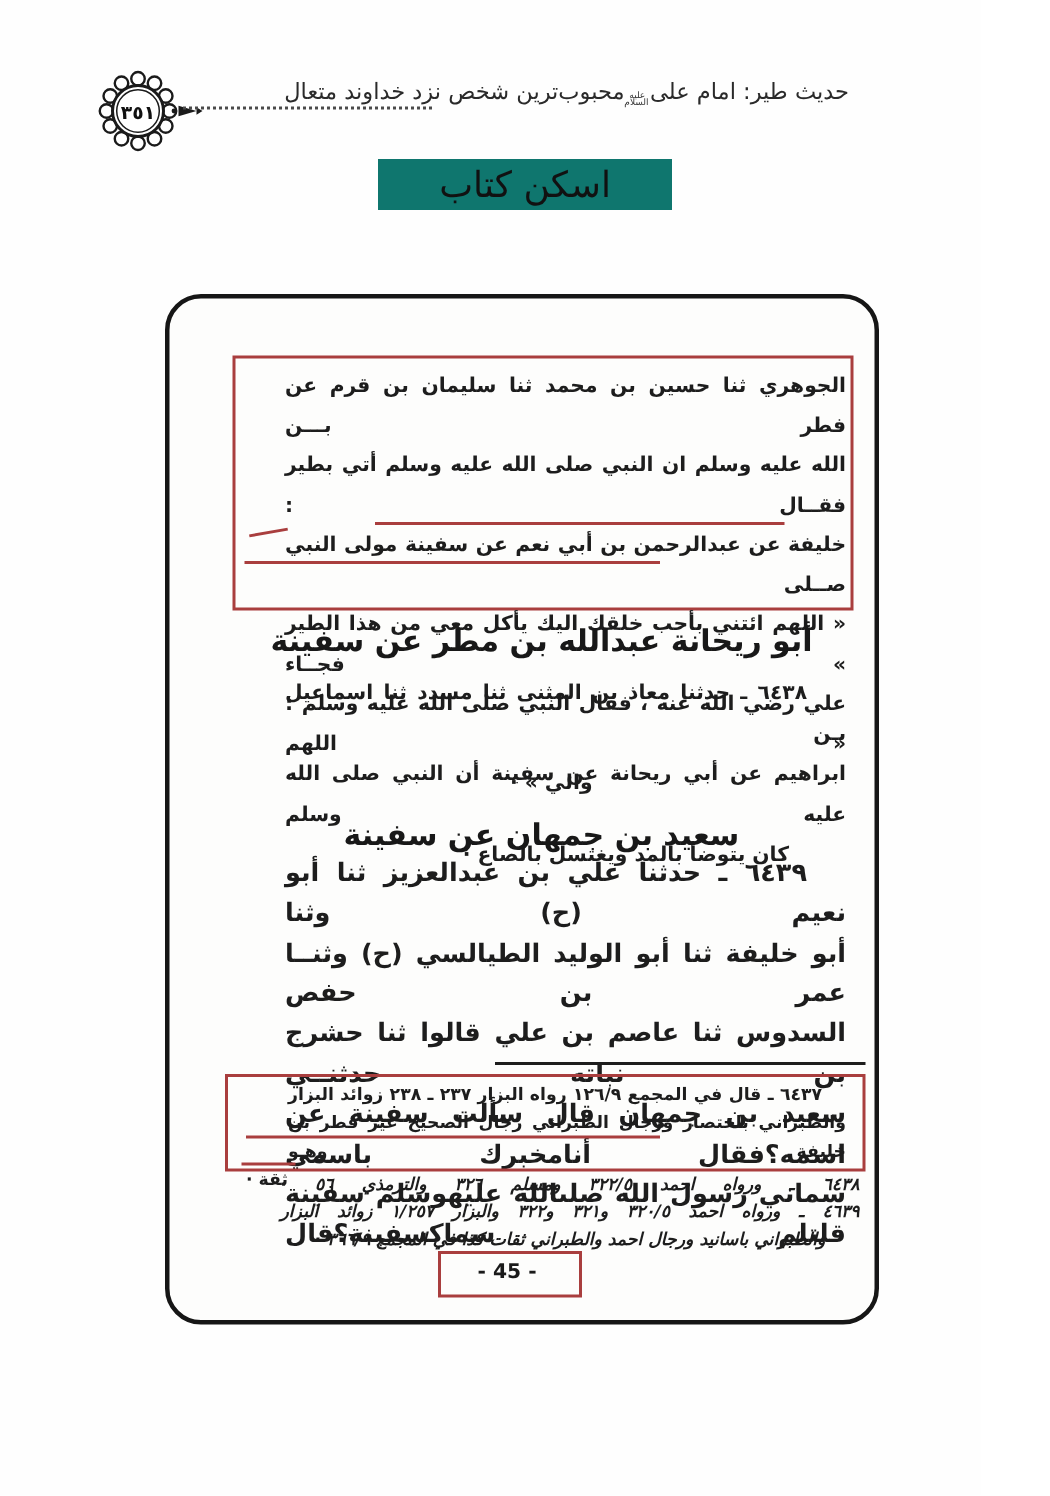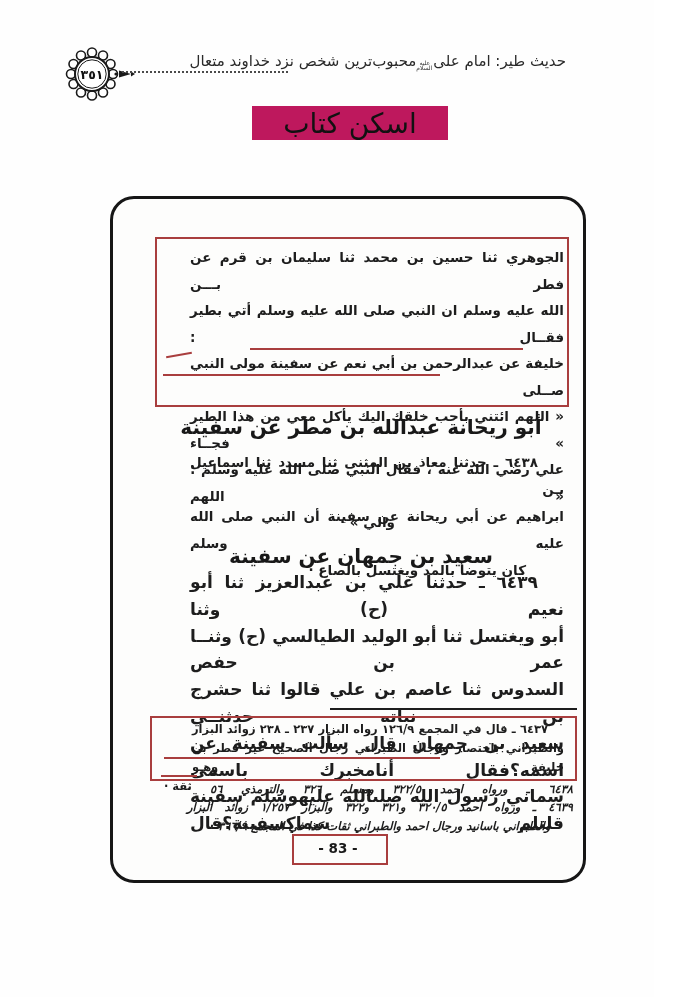--- a/index.html
+++ b/index.html
@@ -12,23 +12,23 @@
   .dotted-rule{position:absolute;left:122px;top:71px;width:166px;border-top:2px dotted #4a4a4a;height:0;}
   .header-title{
     position:absolute;right:88px;top:52px;direction:rtl;text-align:right;
     font-size:15px;color:#2a2a2a;letter-spacing:0;white-space:nowrap;
   }
   .honorific{
     display:inline-block;width:15px;font-size:6px;line-height:5px;vertical-align:-4px;
     color:#333;white-space:normal;text-align:center;margin:0 1px;
   }
   .scan-label{
-    position:absolute;left:252px;top:106px;width:196px;height:34px;background:#be185d;
+    position:absolute;left:252px;top:106px;width:196px;height:34px;background:#0f766e;
     display:flex;align-items:center;justify-content:center;
-    font-size:28px;color:#111;direction:rtl;
+    font-size:24px;color:#111;direction:rtl;
   }
   
   .frame{
     position:absolute;left:110px;top:196px;width:470px;height:681px;
     border:3.5px solid #161616;border-radius:24px;background:#fdfdfc;
   }
   .redbox{position:absolute;border:2px solid #a93e3e;background:transparent;}
   .redbox.hadith{left:155px;top:237px;width:410px;height:166px;}
   .redbox.footnote{left:150px;top:716px;width:423px;height:61px;}
   .redbox.pagenum{left:292px;top:834px;width:92px;height:27px;}
@@ -126,21 +126,21 @@
   <div class="artext p6438">
     <span class="ln j ind">٦٤٣٨ ـ حدثنا معاذ بن المثنى ثنا مسدد ثنا اسماعيل بـن</span>
     <span class="ln j">ابراهيم عن أبي ريحانة عن سفينة أن النبي صلى الله عليه وسلم</span>
     <span class="ln center-shift">كان يتوضأ بالمد ويغتسل بالصاع ·</span>
   </div>
 
   <div class="heading h2">سعيد بن جمهان عن سفينة</div>
 
   <div class="artext p6439">
     <span class="ln j ind">٦٤٣٩ ـ حدثنا علي بن عبدالعزيز ثنا أبو نعيم (ح) وثنا</span>
-    <span class="ln j">أبو ويغتسل ثنا أبو الوليد الطيالسي (ح) وثنــا عمر بن حفص</span>
+    <span class="ln j">أبو خليفة ثنا أبو الوليد الطيالسي (ح) وثنــا عمر بن حفص</span>
     <span class="ln j">السدوس ثنا عاصم بن علي قالوا ثنا حشرج بن نباته حدثنــي</span>
     <span class="ln j">سعيد بن جمهان قال سألت سفينة عن اسمه؟فقال أنامخبرك باسمي</span>
     <span class="ln j">سماني رسول الله صلىالله عليهوسلم سفينة قلتلم سماكسفينة؟قال</span>
   </div>
 
   <div class="fnsep"></div>
 
   <div class="redbox footnote"></div>
 
   <div class="artext fnbox-text">
@@ -152,15 +152,15 @@
   <div class="redline u3"></div>
   <div class="redline u4"></div>
 
   <div class="artext fn-text">
     <span class="ln j">٦٤٣٨ ـ ورواه احمد ٣٢٢/٥ ومسلم ٣٢٦ والترمذي ٥٦ ·</span>
     <span class="ln j">٤٦٣٩ ـ ورواه احمد ٣٢٠/٥ و٣٢١ و٣٢٢ والبزار ١/٢٥٧ زوائد البزار</span>
     <span class="ln alr">والطبراني باسانيد ورجال احمد والطبراني ثقات كذا في المجمع ٣٦٦/٩ ·</span>
   </div>
 
   <div class="redbox pagenum"></div>
-  <div class="pagenum-text">- 83 -</div>
+  <div class="pagenum-text">- 45 -</div>
 
 </div>
 
 </body></html>

